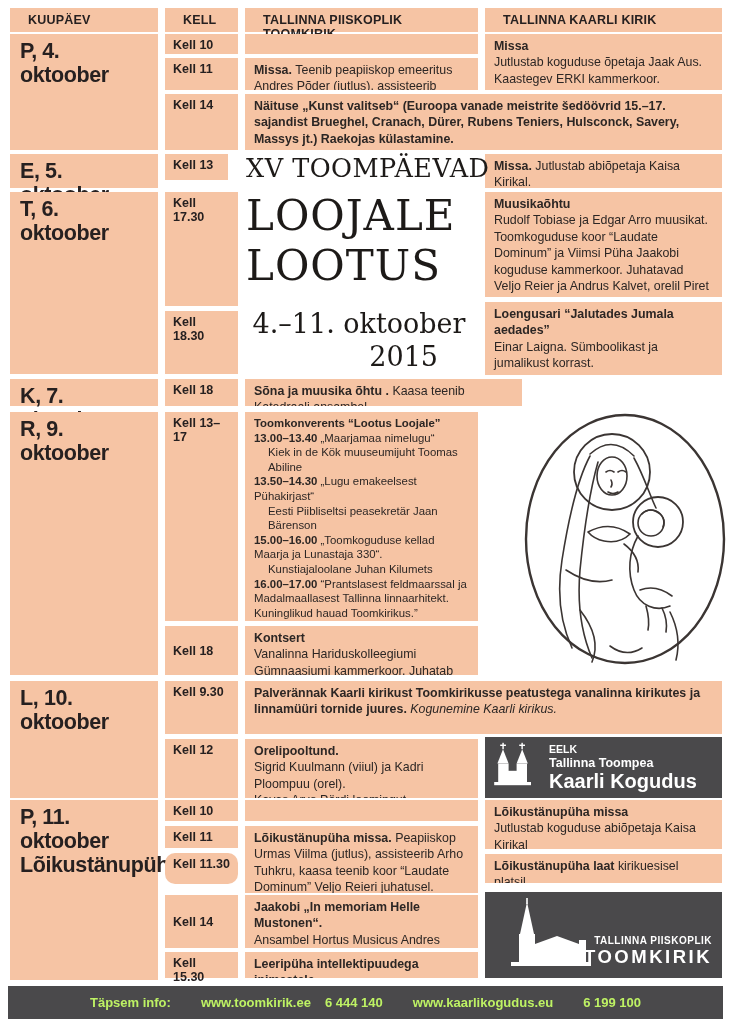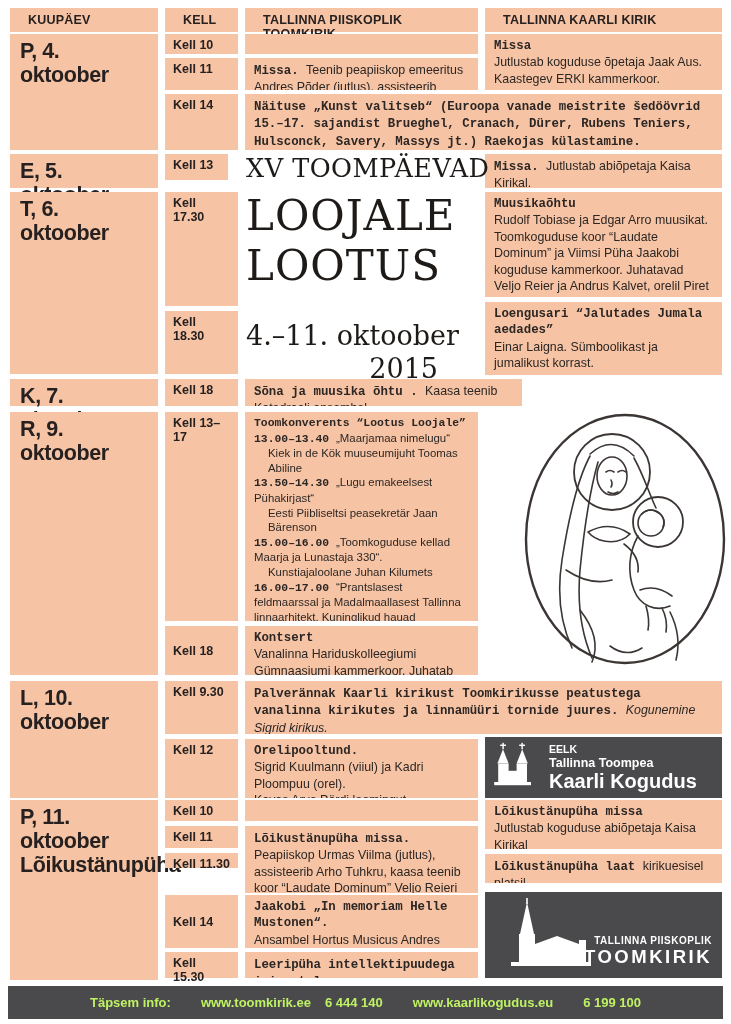--- a/index.html
+++ b/index.html
@@ -6,31 +6,31 @@
   #poster{
     position:relative;width:731px;height:1024px;background:#fff;
     font-family:"Liberation Sans",sans-serif;color:#2c2624;overflow:hidden;
   }
   .b{position:absolute;background:var(--peach,#f6c4a4);box-sizing:border-box;}
   .dark{background:var(--dark,#4a494b);}
   .hdr{font-weight:700;font-size:12.5px;padding:5px 18px;letter-spacing:.2px;color:#262020;}
   .date{font-weight:700;font-size:21.5px;padding:5px 10px;line-height:1.12;letter-spacing:-.4px;color:#262020;}
   .kell{font-weight:700;font-size:12.5px;padding:4px 8px;color:#262020;}
   .cell{font-size:12.4px;line-height:1.32;padding:4px 9px;overflow:hidden;}
-  .cell .bd{font-weight:700;font-family:Liberation Mono, monospace;}
+  .cell .bd{font-weight:700;}
   .cell .it{font-style:italic;}
   .blk{display:block;}
   .small{font-size:11.4px;line-height:1.28;}
   .conf-item .speaker{display:block;padding-left:14px;}
 
   .title{position:absolute;left:246px;top:153px;width:226px;color:#1d1a18;
          font-family:"DejaVu Serif",serif;}
   .t-series{font-size:25.5px;letter-spacing:.5px;white-space:nowrap;}
   .t-main{font-size:42px;line-height:1.2;margin-top:8px;letter-spacing:1px;}
-  .t-dates{font-size:27px;margin-top:28px;text-align:left;white-space:nowrap;}
+  .t-dates{font-size:27px;margin-top:16px;text-align:center;white-space:nowrap;}
   .t-year{font-size:27px;text-align:right;padding-right:34px;margin-top:2px;}
 
   .madonna{position:absolute;left:520px;top:410px;width:210px;height:258px;}
   .madonna svg{width:100%;height:100%;}
 
   .logo{display:flex;align-items:center;color:#fff;}
   .logo-kaarli{padding:4px 6px;}
   .kg-text{margin-left:10px;font-weight:700;}
   .kg1{font-size:10.5px;line-height:1.15;}
   .kg2{font-size:12.5px;line-height:1.2;}
@@ -166,21 +166,21 @@
       <path d="M104 134 Q120 146 118 162"></path>
       <path d="M60 200 Q82 228 72 252 M150 202 Q162 226 156 250 M90 236 Q106 248 122 238"></path>
       <path d="M46 160 Q70 176 92 170"></path>
     </svg>
   </div>
 
   <div class="b date" style="left:10px;top:681px;width:148px;height:117px;">L, 10. oktoober</div>
   <div class="b kell" style="left:165px;top:681px;width:73px;height:53px;">Kell 9.30</div>
   <div class="b cell" style="left:245px;top:681px;width:477px;height:53px;">
     <span class="bd">Palverännak Kaarli kirikust Toomkirikusse peatustega vanalinna kirikutes ja linnamüüri tornide juures. </span>
-    <span class="it">Kogunemine Sigrid kirikus.</span>
+    <span class="it">Kogunemine Kaarli kirikus.</span>
   </div>
   <div class="b kell" style="left:165px;top:739px;width:73px;height:59px;">Kell 12</div>
   <div class="b cell" style="left:245px;top:739px;width:233px;height:59px;">
     <span class="bd blk">Orelipooltund.</span>
     <span class="blk">Sigrid Kuulmann (viiul) ja Kadri Ploompuu (orel).</span>
     <span>Kavas Arvo Pärdi loomingut. </span>
     
   </div>
   <div class="b dark logo logo-kaarli" style="left:485px;top:737px;width:237px;height:61px;">
     <span>
@@ -208,21 +208,21 @@
     <span class="blk">P, 11. oktoober</span>
     <span class="blk">Lõikustänupüha</span>
   </div>
   <div class="b kell" style="left:165px;top:800px;width:73px;height:21px;">Kell 10</div>
   <div class="b" style="left:245px;top:800px;width:233px;height:21px;"></div>
   <div class="b cell" style="left:485px;top:800px;width:237px;height:49px;">
     <span class="bd blk">Lõikustänupüha missa</span>
     <span>Jutlustab koguduse abiõpetaja Kaisa Kirikal </span>
   </div>
   <div class="b kell" style="left:165px;top:826px;width:73px;height:22px;">Kell 11</div>
-  <div class="b kell" style="left:165px;top:853px;width:73px;height:15px;">Kell 11.30</div>
+  <div class="b kell" style="left:165px;top:853px;width:73px;height:31px;border-radius:10px;">Kell 11.30</div>
   <div class="b cell" style="left:245px;top:826px;width:233px;height:67px;">
     <span class="bd">Lõikustänupüha missa. </span>
     <span>Peapiiskop Urmas Viilma (jutlus), assisteerib Arho Tuhkru, kaasa teenib koor “Laudate Dominum” Veljo Reieri juhatusel. Maarja medali üleandmine. </span>
   </div>
   <div class="b cell" style="left:485px;top:854px;width:237px;height:29px;">
     <span class="bd">Lõikustänupüha laat </span>
     <span>kirikuesisel platsil </span>
   </div>
   <div class="b kell" style="left:165px;top:895px;width:73px;height:53px;display:flex;align-items:center;">Kell 14</div>
   <div class="b cell" style="left:245px;top:895px;width:233px;height:53px;">

